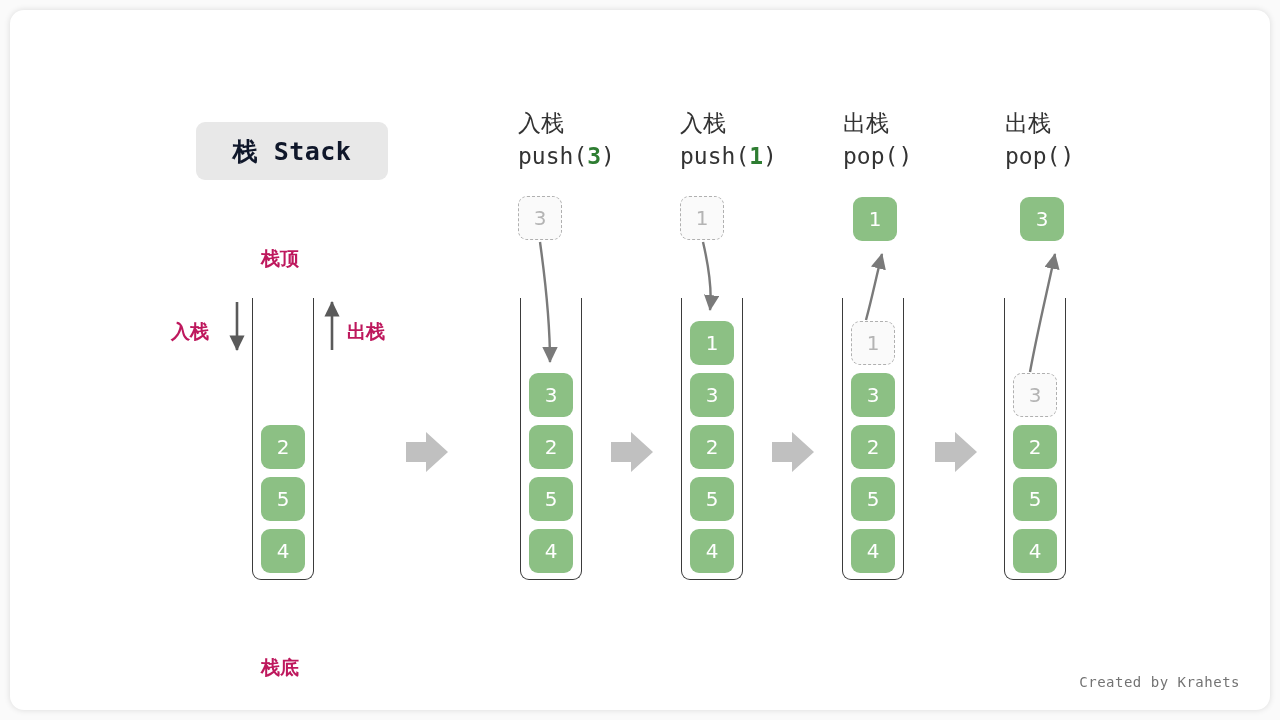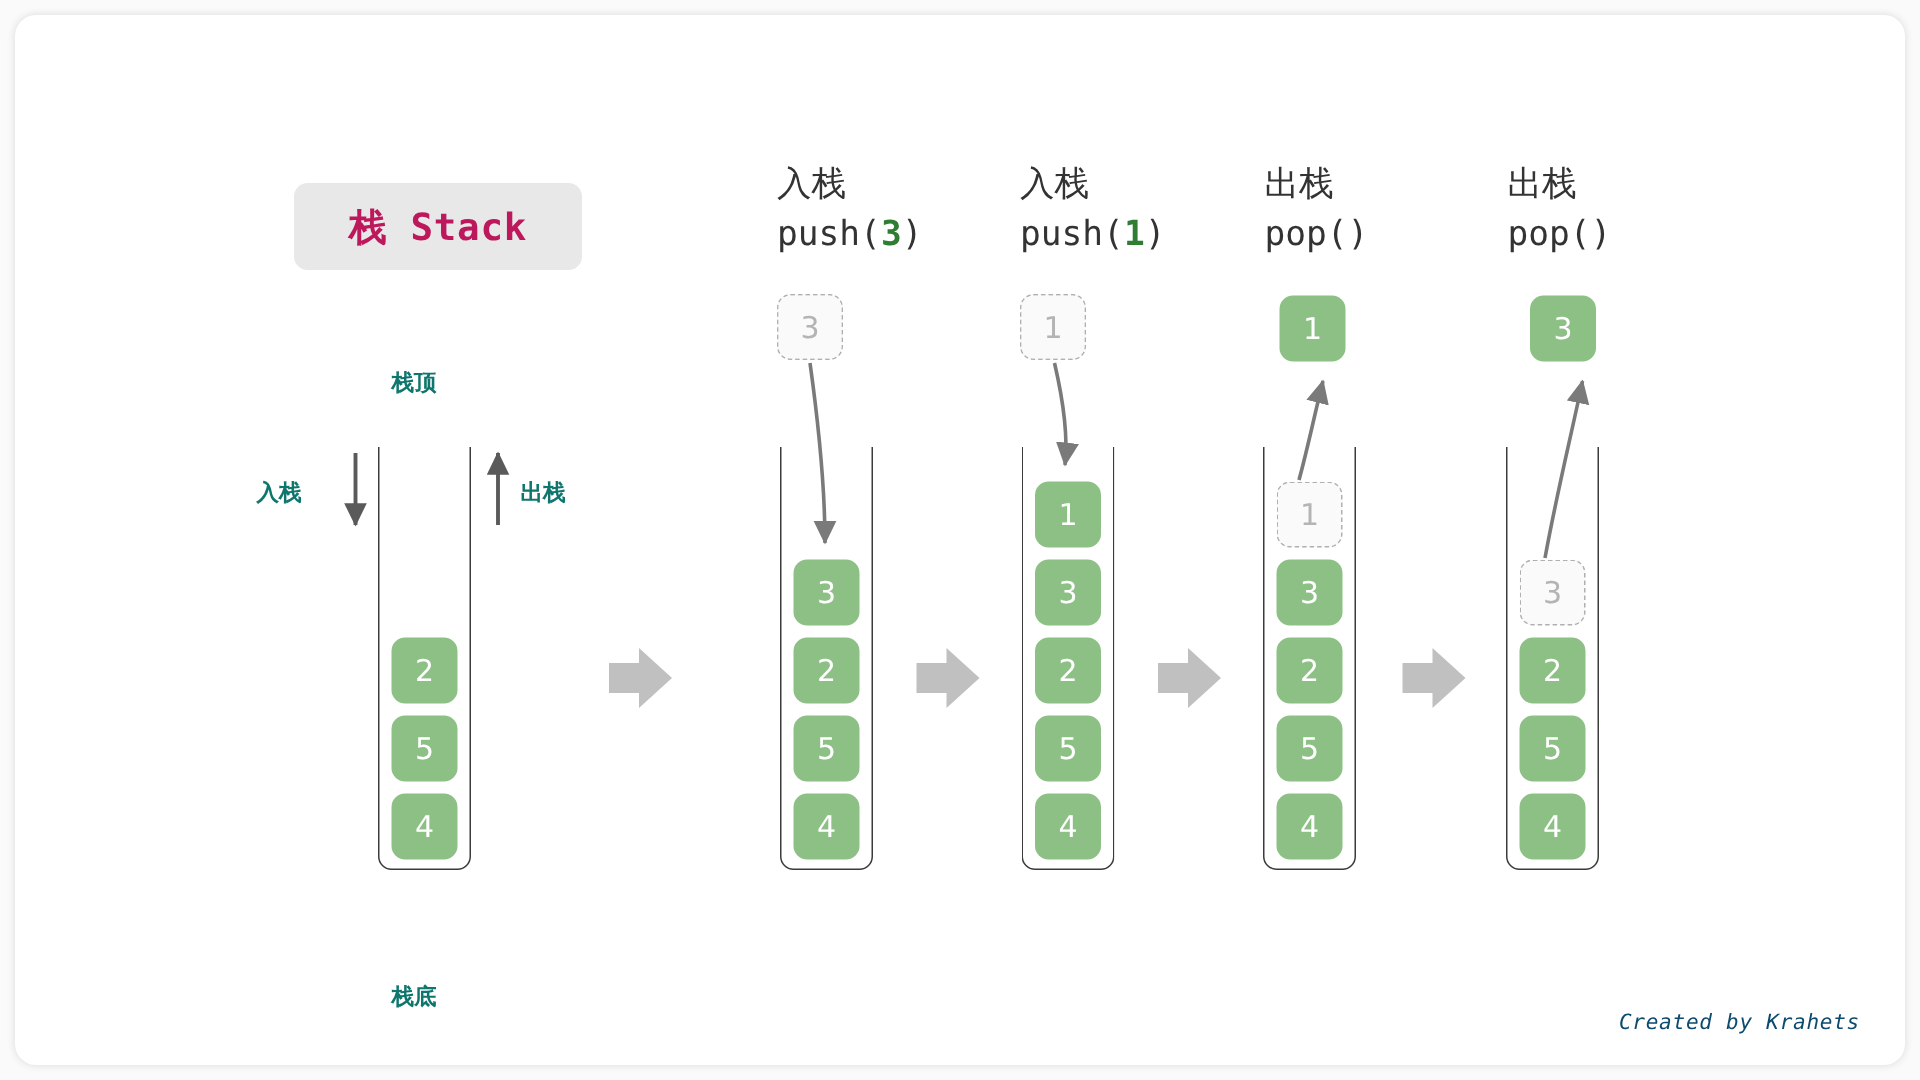--- a/index.html
+++ b/index.html
@@ -35,21 +35,21 @@
     background: #e8e8e8;
     border-radius: 9px;
     display: flex;
     align-items: center;
     justify-content: center;
   }
   #title-badge .t {
     font-family: "DejaVu Sans Mono", "Liberation Mono", monospace;
     font-size: 25px;
     font-weight: bold;
-    color: #be185d;
+    color: #0f172a;
     letter-spacing: 0.5px;
     white-space: nowrap;
   }
 
   
   .col-head {
     text-align: left;
     white-space: nowrap;
   }
   .col-head .cn {
@@ -101,35 +101,34 @@
   }
   .cell.ghost {
     background: #fafafa;
     color: #b4b4b4;
     border: 1.8px dashed #b0b0b0;
   }
 
   
   .lbl {
     font-family: Liberation Sans, sans-serif;
-    font-size: 15px;
+    font-size: 19px;
     font-weight: bold;
-    color: #0f766e;
+    color: #be185d;
     white-space: nowrap;
   }
 
   
   #footer {
     right: 30px;
     bottom: 20px;
     font-family: "DejaVu Sans Mono", "Liberation Mono", monospace;
     font-size: 14px;
-    color: #0c4a6e;
+    color: #737373;
     letter-spacing: 0.5px;
-    font-style: italic;
   }
 
   svg.overlay {
     position: absolute;
     left: 0; top: 0;
     width: 1260px;
     height: 700px;
     pointer-events: none;
   }
 </style>

